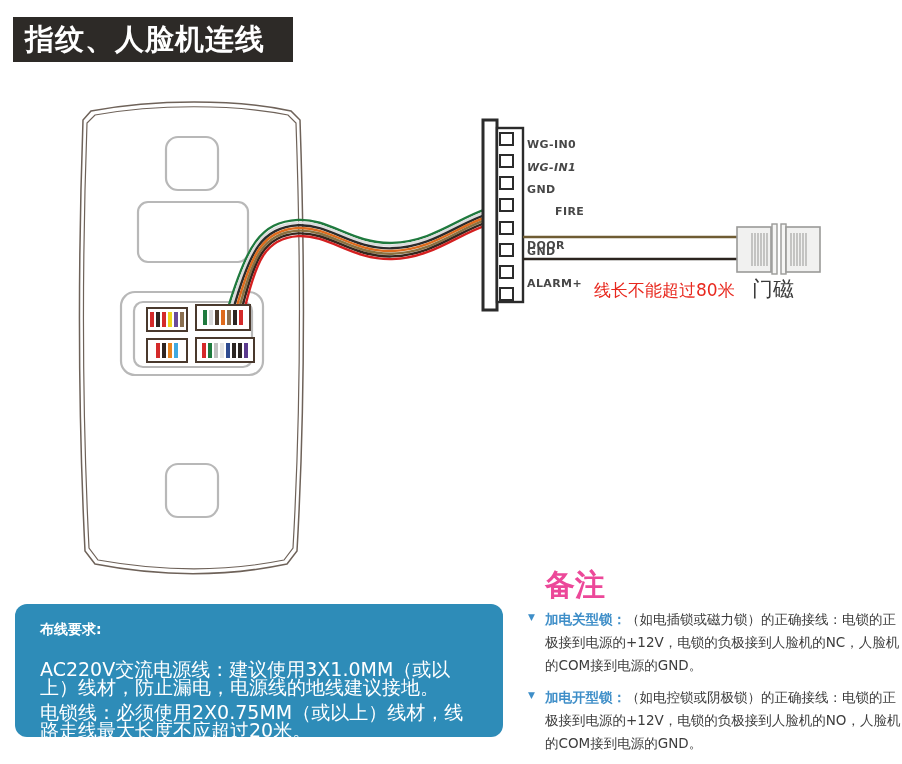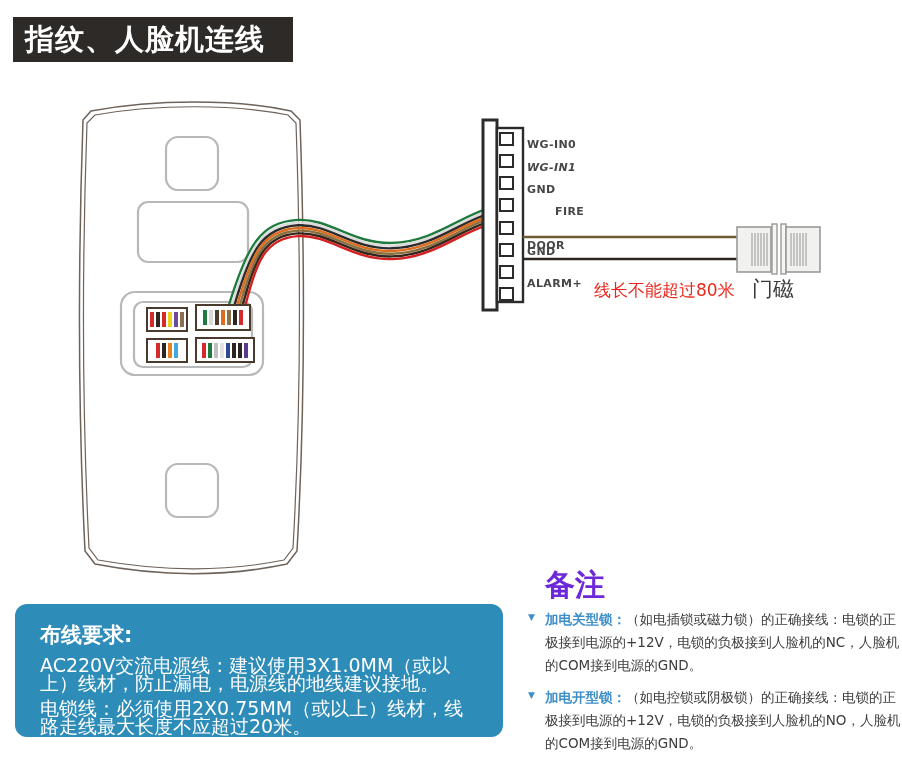--- a/index.html
+++ b/index.html
@@ -15,25 +15,25 @@
   
   .warning-red{left:594px;top:279px;color:#e8281e;font-size:17px;font-weight:normal;white-space:nowrap;}
   .magnet-label{left:752px;top:275px;color:#3a3a3a;font-size:21px;white-space:nowrap;}
   
   .cblock{background:#fff;border:2px solid #4a392d;display:flex;align-items:center;justify-content:center;
           gap:2px;box-sizing:border-box;}
   .cblock .stripe{width:4px;height:15px;}
   
   .wiring-box{left:15px;top:604px;width:488px;height:133px;background:#2e8cb8;border-radius:12px;
               color:#ffffff;box-sizing:border-box;padding:17px 24px 0 25px;}
-  .wiring-box .wb-title{font-size:21px;font-weight:bold;margin-bottom:7px;}
+  .wiring-box .wb-title{font-size:14px;font-weight:bold;margin-bottom:21px;}
   .wiring-box .wb-line{font-size:19px;line-height:18px;margin-bottom:7px;}
   
   .remarks{left:528px;top:566px;width:374px;}
-  .remarks-heading{color:#6d28d9;font-size:30px;font-weight:bold;line-height:38px;margin-left:17px;margin-bottom:4px;}
+  .remarks-heading{color:#ec4899;font-size:30px;font-weight:bold;line-height:38px;margin-left:17px;margin-bottom:4px;}
   .bullet-row{display:flex;margin-bottom:9px;}
   .bullet-marker{width:17px;color:#3e8ec8;font-size:9px;padding-top:4px;flex:none;}
   .bullet-text{font-size:13.5px;line-height:23px;color:#3c3c3c;width:357px;}
   .bullet-lead{color:#3e8ec8;font-weight:bold;}
 </style>
 </head>
 <body>
 
 <div id="stage">
 

